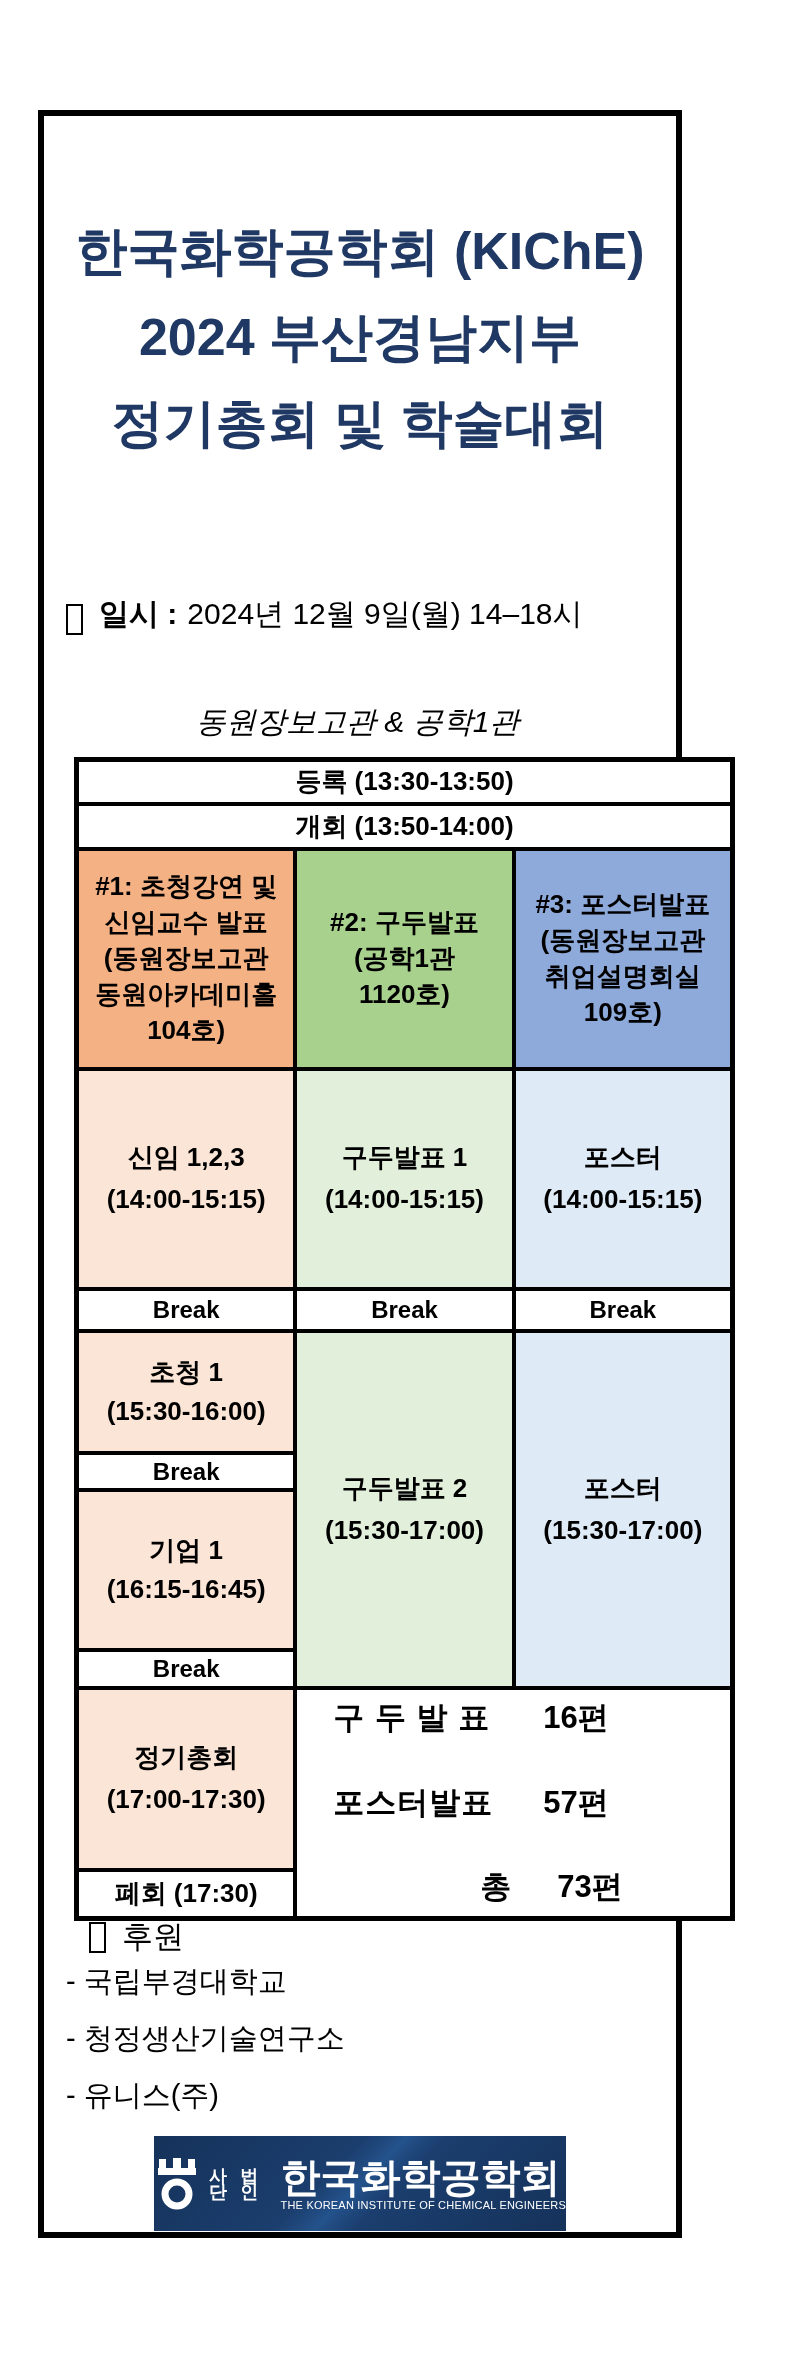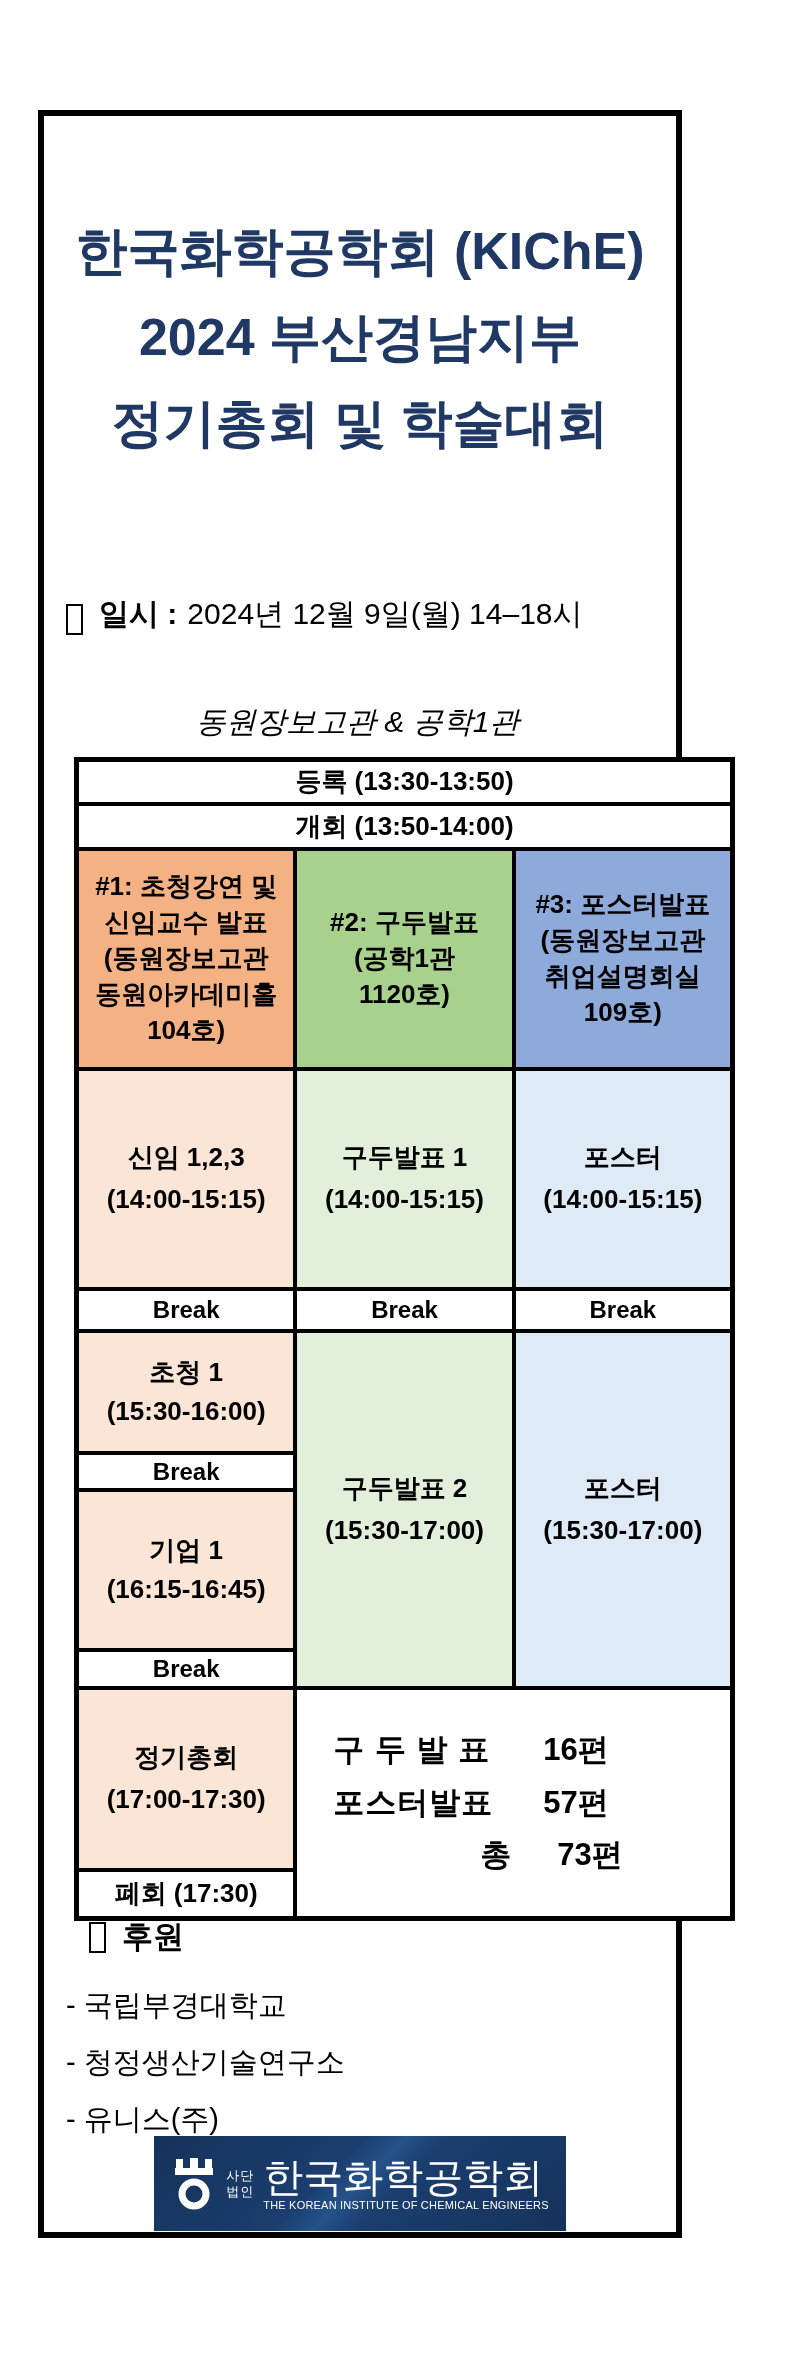--- a/index.html
+++ b/index.html
@@ -42,40 +42,40 @@
   .c-inv   { grid-area:6/1/7/2; background:#FBE5D6; line-height:1.5; }
   .c-oral2 { grid-area:6/2/10/3; background:#E2EFDA; line-height:1.6; }
   .c-pos2  { grid-area:6/3/10/4; background:#DEEAF6; line-height:1.6; }
   .c-br2 { grid-area:7/1/8/2; }
   .c-comp { grid-area:8/1/9/2; background:#FBE5D6; line-height:1.5; }
   .c-br3 { grid-area:9/1/10/2; }
   .c-assembly { grid-area:10/1/11/2; background:#FBE5D6; line-height:1.6; }
   .c-close { grid-area:11/1/12/2; }
   .break-cell { font-size:24px; }
   .c-totals { grid-area:10/2/12/4; background:#fff; flex-direction:column;
-              align-items:stretch; justify-content:center; gap:10px; padding-left:36px; }
+              align-items:stretch; justify-content:center; gap:42px; padding-left:36px; }
   .totals-row { display:flex; align-items:baseline; font-size:31px; font-weight:bold; }
   .totals-label { width:182px; text-align:left; letter-spacing:1px; }
   .totals-label.right { text-align:right; padding-right:14px; letter-spacing:4px; }
   .totals-value { margin-left:28px; }
 
   
   .sponsors { position:absolute; left:22px; top:1800px; }
-  .sponsors-heading { display:flex; align-items:center; font-size:31px; font-weight:bold; margin-bottom:28px;padding-left:23px; }
+  .sponsors-heading { display:flex; align-items:center; font-size:31px; font-weight:normal; margin-bottom:4px;padding-left:23px; }
   .sponsor-item { font-size:29px; margin-bottom:17px; white-space:nowrap; }
 
   
   .logo { position:absolute; top:2020px; left:50%; transform:translateX(-50%);
           width:412px; height:95px; display:flex; align-items:center; justify-content:center;
           background:linear-gradient(135deg,#15325a 0%,#1b3e6e 42%,#24528b 50%,#1b3e6e 58%,#15325a 100%);
           gap:9px; }
-  .logo-corp { display:flex; flex-direction:column; color:#fff; font-weight:normal;
-               font-size:13px; line-height:16px; letter-spacing:1px; }
+  .logo-corp { display:flex; flex-direction:row; color:#fff; font-weight:bold;
+               font-size:18px; line-height:16px; letter-spacing:1px; }
   .logo-namecol { display:flex; flex-direction:column; }
-  .logo-name { color:#fff; font-weight:normal; font-size:40px; line-height:42px; letter-spacing:0px; white-space:nowrap; }
+  .logo-name { color:#fff; font-weight:bold; font-size:40px; line-height:42px; letter-spacing:0px; white-space:nowrap; }
   .logo-en { color:#fff; font-weight:normal; font-size:11px; line-height:14px; letter-spacing:0.2px; white-space:nowrap; }
 </style>
 </head>
 <body>
 
 <div class="page">
   <div class="frame">
 
     <div class="title-block">
       <div>한국화학공학회 (KIChE)</div>

